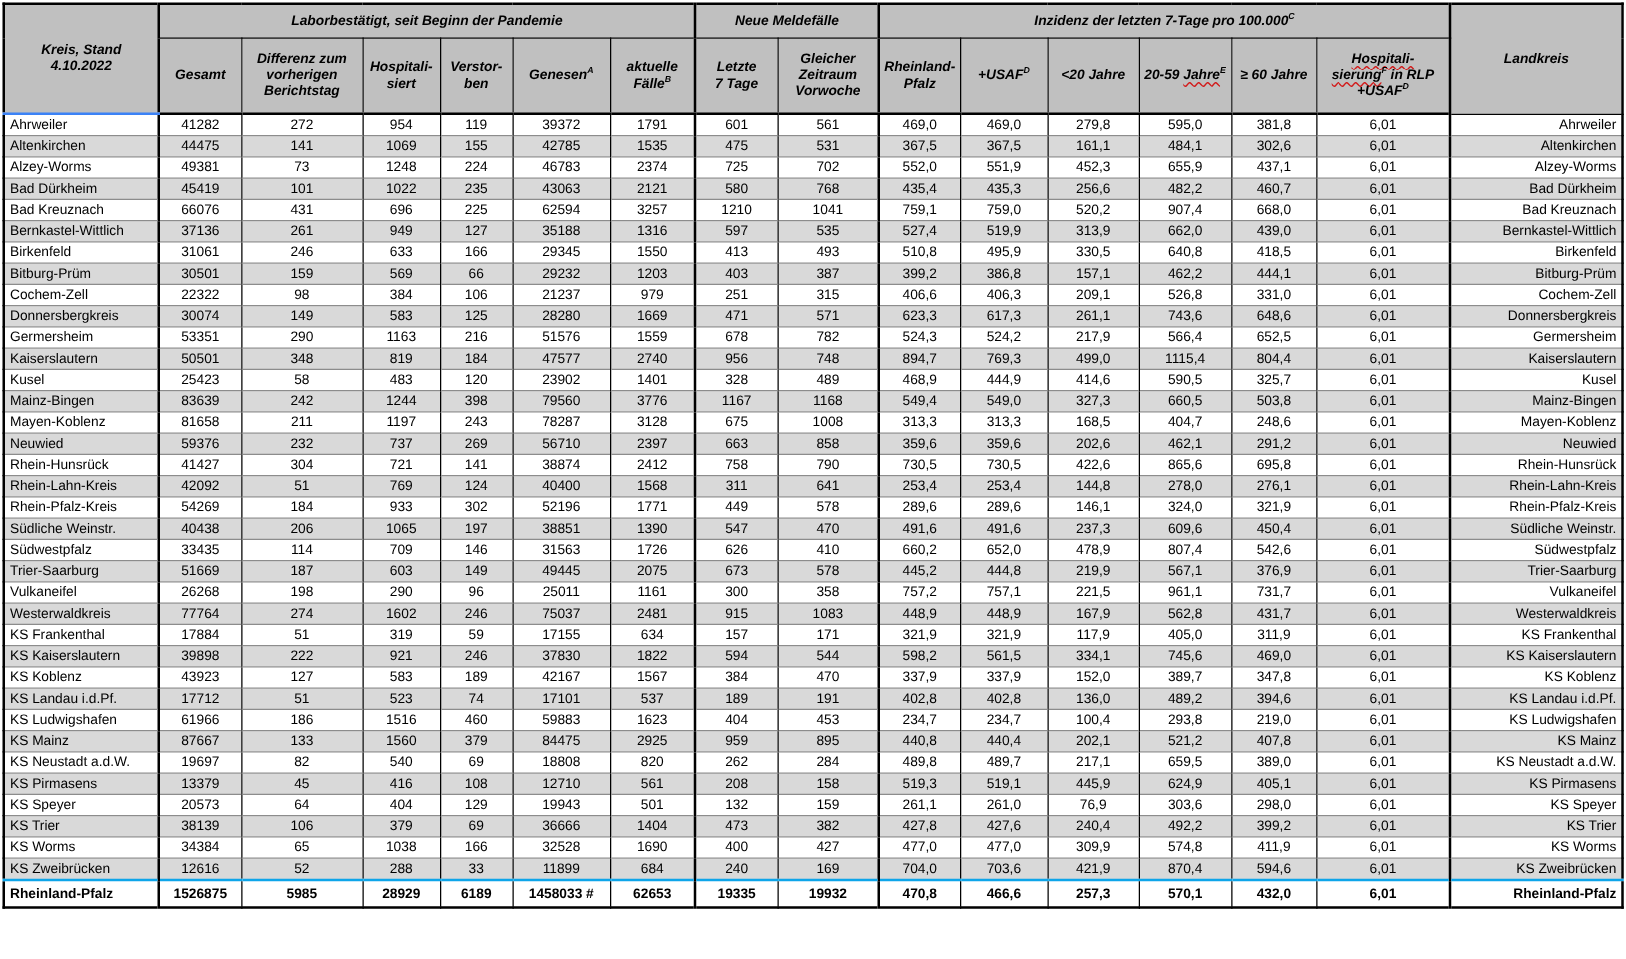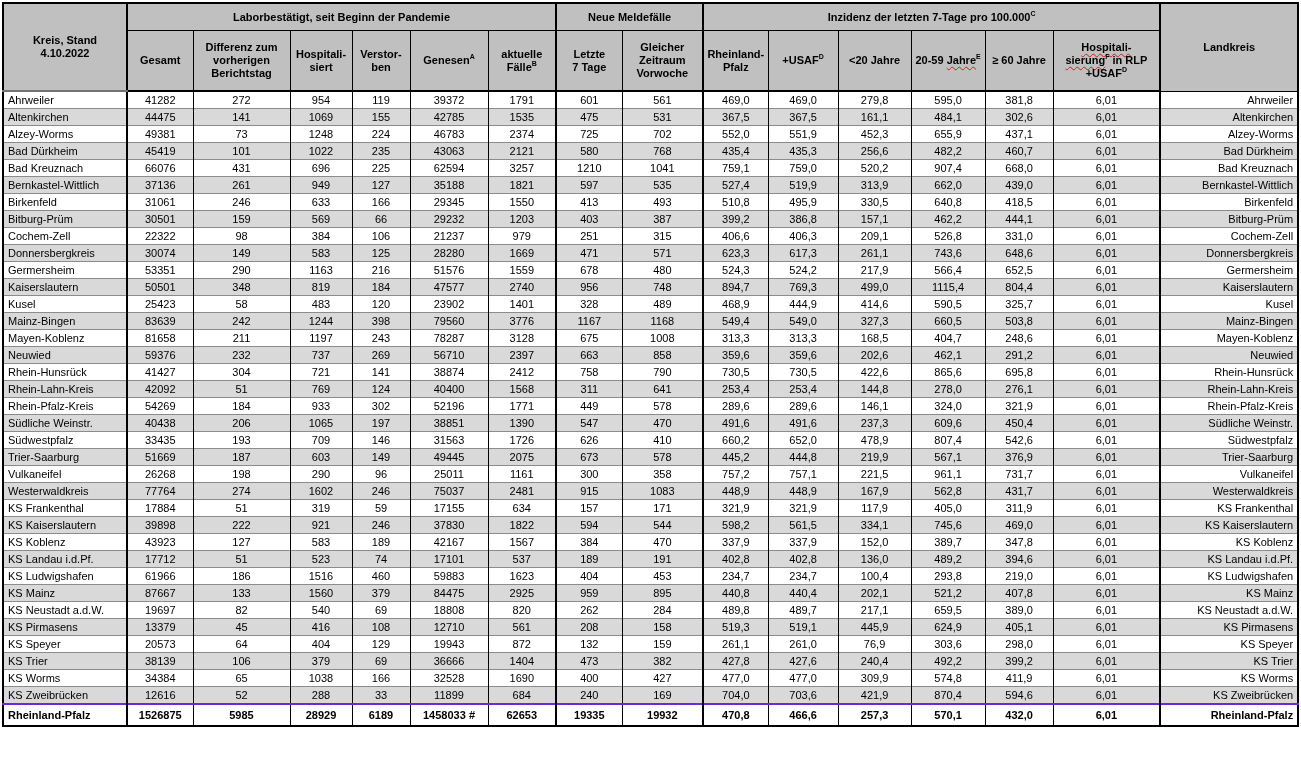--- a/index.html
+++ b/index.html
@@ -9,24 +9,25 @@
   th, td { overflow:hidden; }
   thead th {
     background:#c0c0c0;
     border:1px solid #000;
     font-weight:bold;
     font-size:11px;
     line-height:13px;
     text-align:center;
     vertical-align:middle;
     padding:1px 2px;
+    font-style:italic;
   }
   tr.group-row th { height:24px; }
   tr.sub-row th { height:57px; border-bottom:2px solid #000; }
-  th.corner { border-bottom:2px solid #737373; }
+  th.corner { border-bottom:2px solid #3b82f6; }
   .pre { white-space:pre-line; }
   sup { font-size:7px; vertical-align:super; line-height:0; }
   .wavy {
     text-decoration-line:underline;
     text-decoration-style:wavy;
     text-decoration-color:#d21b1b;
     text-decoration-thickness:1px;
     text-underline-offset:2px;
   }
   tbody td, tfoot td {
@@ -41,21 +42,21 @@
     border-top:1px solid #8c8c8c;
     white-space:nowrap;
     background:#ffffff;
   }
   tbody tr.even td { background:#d9d9d9; }
   td.kreis { text-align:left; padding-left:4px; }
   td.landkreis { text-align:right; padding-right:4px; }
   th.gb, td.gb { border-left-width:2px; border-left-color:#000; border-left-style:solid; }
   tr.total td {
     font-weight:bold;
-    border-top:2px solid #6d28d9;
+    border-top:2px solid #0ea5e9;
     background:#ffffff;
     height:20px;
   }
 </style>
 </head>
 <body>
 
 <div class="page">
   <table>
     <colgroup>
@@ -206,21 +207,21 @@
           <td>6,01</td>
           <td class="landkreis gb">Bad Kreuznach</td>
         </tr>
         <tr class="even">
           <td class="kreis">Bernkastel-Wittlich</td>
           <td class="gb">37136</td>
           <td>261</td>
           <td>949</td>
           <td>127</td>
           <td>35188</td>
-          <td>1821</td>
+          <td>1316</td>
           <td class="gb">597</td>
           <td>535</td>
           <td class="gb">527,4</td>
           <td>519,9</td>
           <td>313,9</td>
           <td>662,0</td>
           <td>439,0</td>
           <td>6,01</td>
           <td class="landkreis gb">Bernkastel-Wittlich</td>
         </tr>
@@ -298,21 +299,21 @@
         </tr>
         <tr class="odd">
           <td class="kreis">Germersheim</td>
           <td class="gb">53351</td>
           <td>290</td>
           <td>1163</td>
           <td>216</td>
           <td>51576</td>
           <td>1559</td>
           <td class="gb">678</td>
-          <td>480</td>
+          <td>782</td>
           <td class="gb">524,3</td>
           <td>524,2</td>
           <td>217,9</td>
           <td>566,4</td>
           <td>652,5</td>
           <td>6,01</td>
           <td class="landkreis gb">Germersheim</td>
         </tr>
         <tr class="even">
           <td class="kreis">Kaiserslautern</td>
@@ -472,21 +473,21 @@
           <td>491,6</td>
           <td>237,3</td>
           <td>609,6</td>
           <td>450,4</td>
           <td>6,01</td>
           <td class="landkreis gb">Südliche Weinstr.</td>
         </tr>
         <tr class="odd">
           <td class="kreis">Südwestpfalz</td>
           <td class="gb">33435</td>
-          <td>193</td>
+          <td>114</td>
           <td>709</td>
           <td>146</td>
           <td>31563</td>
           <td>1726</td>
           <td class="gb">626</td>
           <td>410</td>
           <td class="gb">660,2</td>
           <td>652,0</td>
           <td>478,9</td>
           <td>807,4</td>
@@ -692,21 +693,21 @@
           <td>6,01</td>
           <td class="landkreis gb">KS Pirmasens</td>
         </tr>
         <tr class="odd">
           <td class="kreis">KS Speyer</td>
           <td class="gb">20573</td>
           <td>64</td>
           <td>404</td>
           <td>129</td>
           <td>19943</td>
-          <td>872</td>
+          <td>501</td>
           <td class="gb">132</td>
           <td>159</td>
           <td class="gb">261,1</td>
           <td>261,0</td>
           <td>76,9</td>
           <td>303,6</td>
           <td>298,0</td>
           <td>6,01</td>
           <td class="landkreis gb">KS Speyer</td>
         </tr>

